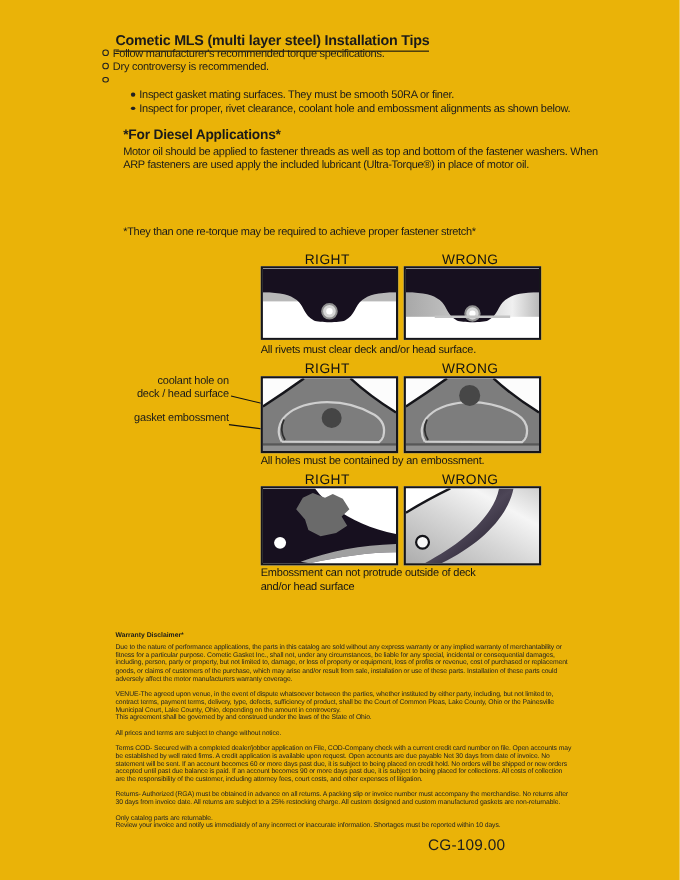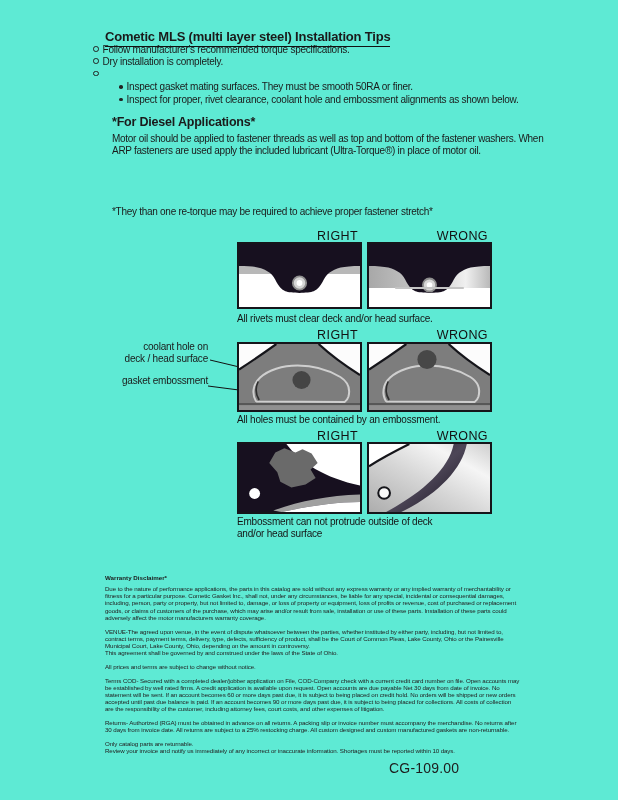--- a/index.html
+++ b/index.html
@@ -1,35 +1,35 @@
 <!DOCTYPE html>
 <html><head>
 <meta charset="utf-8">
 <style>
   html,body{margin:0;padding:0;background:#ffffff;}
-  .page{position:relative;width:618px;height:800px;background:#5eead4;
+  .page{position:relative;width:618px;height:800px;background:#eab308;
         font-family:"Liberation Sans",sans-serif;color:#1a1a1a;overflow:hidden;}
   .abs{position:absolute;}
 
   .title{left:105px;top:29px;font-size:13px;font-weight:bold;letter-spacing:-0.2px;
          border-bottom:1.5px solid #111;padding-bottom:2px;}
 
   .tips{left:93px;top:44px;font-size:10px;letter-spacing:-0.25px;line-height:12.4px;}
   .tip{white-space:nowrap;}
   .tip.sub{margin-left:26px;}
   .o{display:inline-block;width:3.6px;height:3.6px;border:1px solid #222;border-radius:50%;
      margin-right:4px;vertical-align:1.5px;}
   .d{display:inline-block;width:3.6px;height:3.6px;background:#222;border-radius:50%;
      margin-right:4px;vertical-align:1.5px;}
 
   .h2{left:112px;top:115px;font-size:12.5px;font-weight:bold;letter-spacing:-0.2px;}
   .para{left:112px;width:434px;font-size:10px;line-height:12.3px;letter-spacing:-0.28px;}
   .p1{top:133px;} .p2{top:164px;} .pnote{top:206px;}
 
-  .fig-label{width:121px;text-align:right;font-size:12.5px;letter-spacing:0.4px;color:#121212;}
+  .fig-label{width:121px;text-align:center;font-size:12.5px;letter-spacing:0.4px;color:#121212;}
   .fig-box{width:121px;border:2.2px solid #15151a;background:#fff;box-sizing:content-box;}
   .fig-box svg{display:block;}
   .cap{left:237px;font-size:10px;letter-spacing:-0.2px;color:#141414;line-height:12px;}
 
   .callouts{left:96px;top:341px;width:112px;text-align:right;font-size:10px;
             line-height:11.5px;letter-spacing:-0.2px;}
   .callout2{left:96px;top:375px;width:112px;text-align:right;font-size:10px;letter-spacing:-0.2px;}
 
   .legal-h{left:105px;top:574px;font-size:6.2px;font-weight:bold;}
   .legal{left:105px;top:585px;width:416px;font-size:6.2px;line-height:7.2px;letter-spacing:-0.1px;color:#222;}
@@ -40,21 +40,21 @@
 </style>
 </head>
 <body>
 
 <div class="page">
 
   <div class="abs title">Cometic MLS (multi layer steel) Installation Tips</div>
 
   <div class="abs tips">
     <div class="tip"><span class="o"></span><span>Follow manufacturer's recommended torque specifications.</span></div>
-    <div class="tip"><span class="o"></span><span>Dry installation is completely.</span></div>
+    <div class="tip"><span class="o"></span><span>Dry controversy is recommended.</span></div>
     <div class="tip"><span class="o"></span></div>
     <div class="tip sub"><span class="d"></span><span>Inspect gasket mating surfaces.  They must be smooth 50RA or finer.</span></div>
     <div class="tip sub"><span class="d"></span><span>Inspect for proper, rivet clearance, coolant hole and embossment alignments as shown below.</span></div>
   </div>
 
   <div class="abs h2">*For Diesel Applications*</div>
   <div class="abs para p1">Motor oil should be applied to fastener threads as well as top and bottom of the fastener washers. When ARP fasteners are used apply the included lubricant (Ultra-Torque®) in place of motor oil.</div>
   <div class="abs para pnote">*They than one re-torque may be required to achieve proper fastener stretch*</div>
 
   <div class="abs fig-label" style="left:237px;top:229px;">RIGHT</div>

